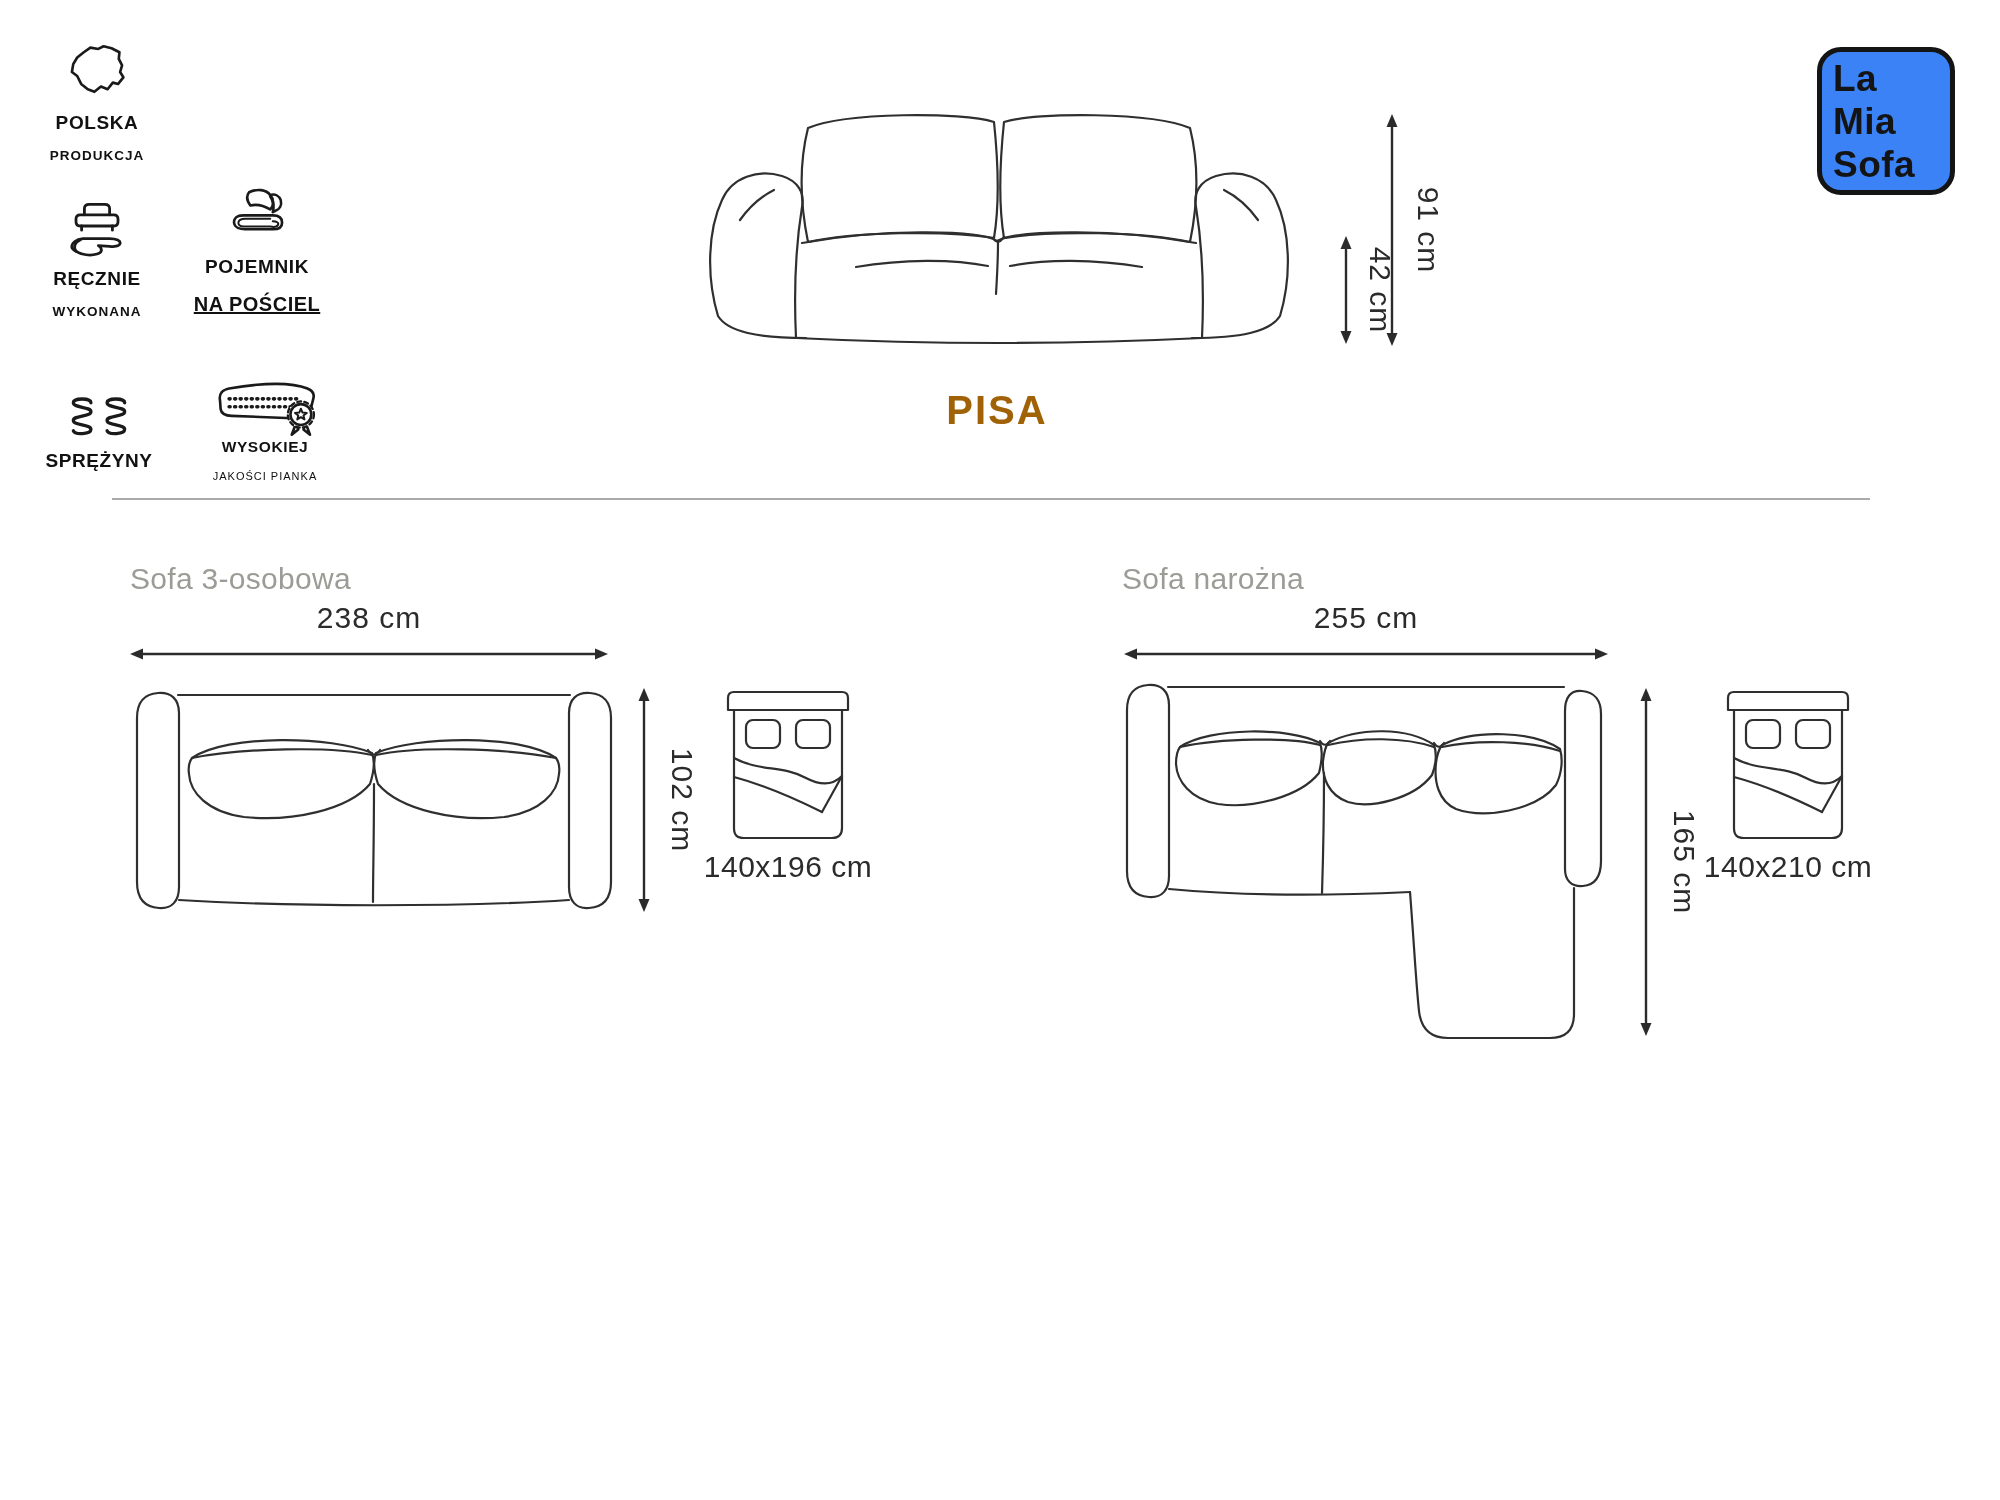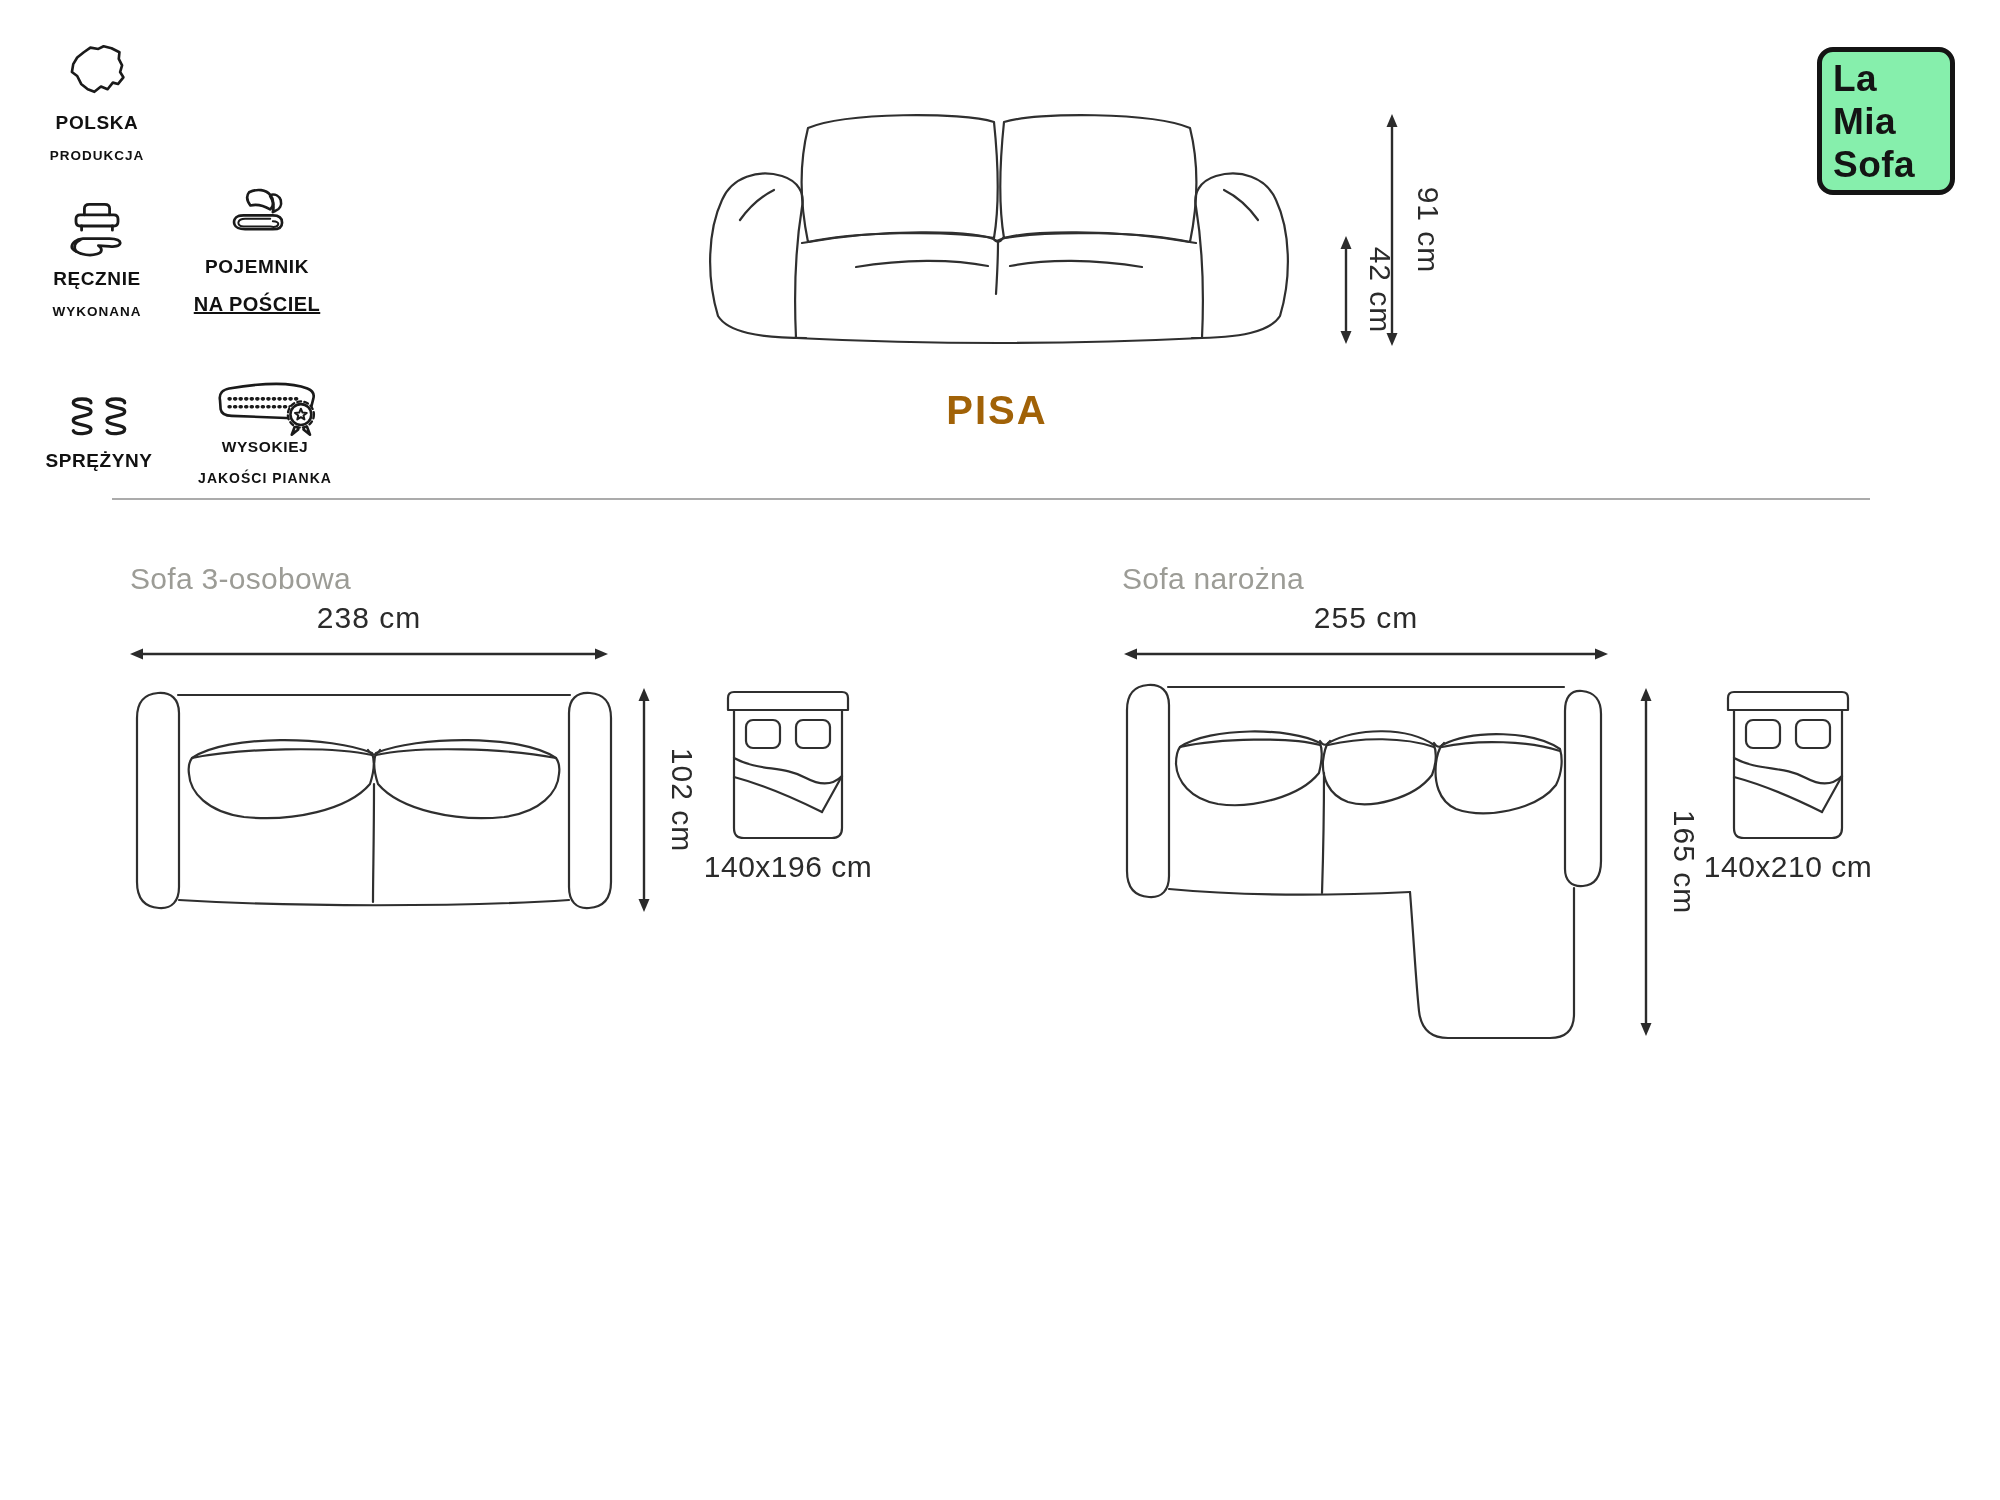--- a/index.html
+++ b/index.html
@@ -20,30 +20,30 @@
   }
 
   
   .feature{display:flex;flex-direction:column;align-items:center;text-align:center;}
   .f-main{font-size:19px;font-weight:700;letter-spacing:.6px;color:#111;line-height:1.15;}
   .f-sub{font-size:13.5px;font-weight:600;letter-spacing:1px;color:#111;margin-top:14px;line-height:1.2;}
   .f2 .f-main{font-size:16.5px;}
   .f2 .f-sub{font-size:22px;font-weight:800;letter-spacing:.5px;}
   .f4 .f-sub{font-size:20px;font-weight:700;letter-spacing:.5px;text-decoration:underline;}
   .f6 .f-main{font-size:15.5px;}
-  .f6 .f-sub{font-size:14px;font-weight:700;}
+  .f6 .f-sub{font-size:11px;font-weight:400;}
 
   .section-heading{font-size:30px;font-weight:500;color:#9c9c96;letter-spacing:.3px;}
   .product-title{font-size:40px;font-weight:700;letter-spacing:2px;color:#a16207;text-align:center;}
   .bed-label{font-size:30px;font-weight:500;color:#2b2b2b;text-align:center;letter-spacing:.5px;}
 
   
   .logo{
-    box-sizing:border-box;border:5px solid #141414;border-radius:16px;
-    width:138px;height:148px;padding:5px 0 0 11px;background:#86efac;
+    box-sizing:border-box;border:5px solid #141414;border-radius:24px;
+    width:138px;height:148px;padding:5px 0 0 11px;background:#3b82f6;
   }
   .logo div{font-size:37px;font-weight:800;line-height:43px;color:#141414;letter-spacing:.5px;}
 
   .divider{height:2px;background:#ababab;}
 </style>
 </head>
 <body>
 
 <div id="sheet">
 

